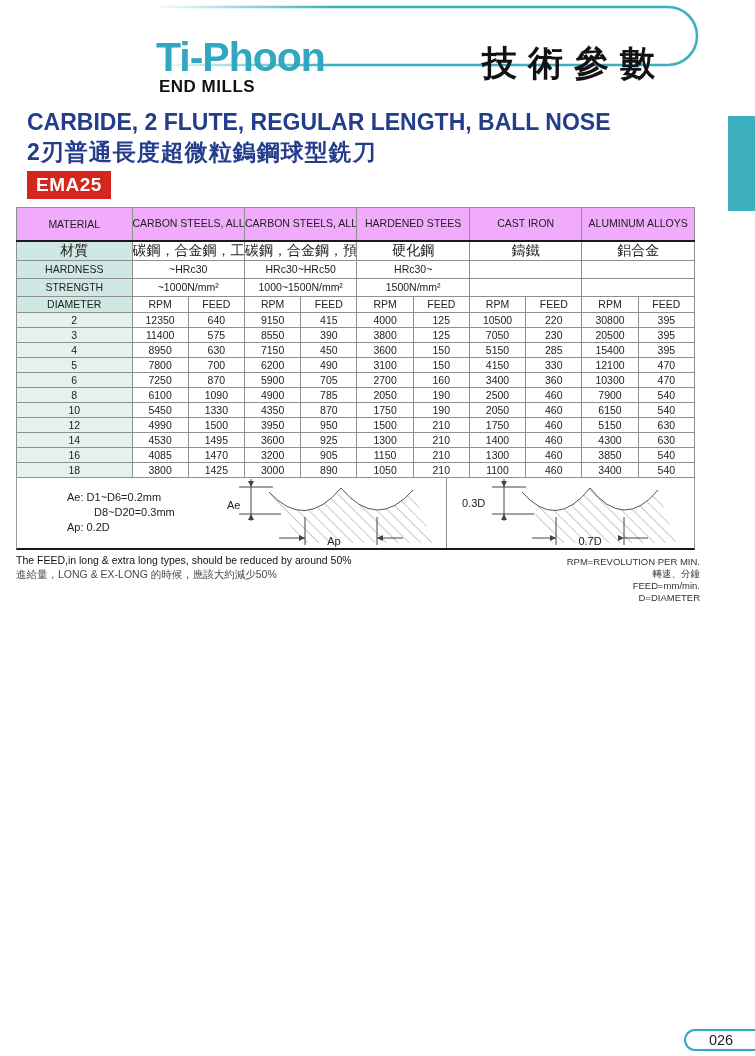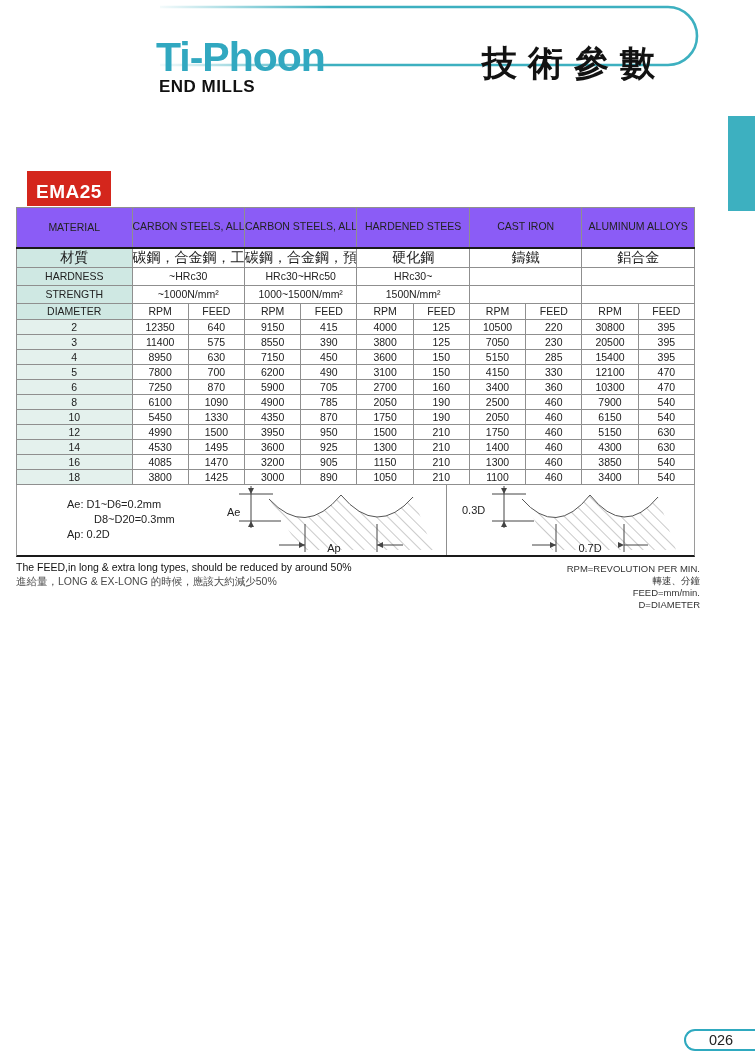--- a/index.html
+++ b/index.html
@@ -14,29 +14,29 @@
   .brand-sub { position:absolute; left:159px; top:77px; font-size:17px; font-weight:800;
     letter-spacing:.5px; color:#111; }
   .header-cn { position:absolute; left:482px; top:40px; font-size:35px; font-weight:800;
     letter-spacing:11px; color:#121212; white-space:nowrap; }
 
   .title-en { position:absolute; left:27px; top:109px; font-size:23px; font-weight:800;
     color:#243c8c; white-space:nowrap; }
   .title-cn { position:absolute; left:27px; top:137px; font-size:23px; font-weight:800;
     letter-spacing:1px; color:#243c8c; white-space:nowrap; }
   .badge { position:absolute; left:27px; top:171px; background:#d4261c; color:#fff;
-    font-size:19px; font-weight:800; padding:10px 9px 3px; letter-spacing:.5px; }
+    font-size:19px; font-weight:800; padding:3px 9px 3px; letter-spacing:.5px; }
   .side-tab { position:absolute; right:0; top:116px; width:27px; height:95px; background:#3db0c0; }
 
   
   .content { position:absolute; left:16px; top:207px; width:679px; }
   table.spec { border-collapse:collapse; table-layout:fixed; width:679px; }
   table.spec td { border:1px solid #8f8f8f; text-align:center; vertical-align:middle;
     font-size:10.5px; color:#222; padding:0; overflow:hidden; white-space:nowrap; }
-  tr.group-row td { height:40px; border-bottom:2px solid #1a1a1a; background:#8b5cf6; }
+  tr.group-row td { height:33px; border-bottom:2px solid #1a1a1a; background:#f0abfc; }
   td.ghead { font-size:9.5px; line-height:1.12; white-space:pre-line; }
   td.lbl { background:#cfe8e3; font-size:10.5px; }
   tr.cn-row td { height:19px; font-size:14px; }
   tr.hs-row td { height:18px; }
   tr.dia-row td { height:16px; }
   tr.data-row td { height:15px; font-size:10.5px; }
   td.diam { background:#e4f1ed; }
 
   
   .diagram-band { position:relative; width:679px; height:72px;
@@ -76,20 +76,22 @@
         <stop offset="1" stop-color="#3db0c0" stop-opacity="1"></stop>
       </linearGradient>
     </defs>
     <path d="M160,7 H668 A29,29 0 0 1 668,65 H160" fill="none" stroke="url(#fadeTeal)" stroke-width="2.6"></path>
   </svg>
 
   <div class="brand">Ti-Phoon</div>
   <div class="brand-sub">END MILLS</div>
   <div class="header-cn">技術參數</div>
 
+  <div class="title-en">CARBIDE, 2 FLUTE, REGULAR LENGTH, BALL NOSE</div>
+  <div class="title-cn">2刃普通長度超微粒鎢鋼球型銑刀</div>
   <div class="badge">EMA25</div>
   <div class="side-tab"></div>
 
   <div class="content">
     <table class="spec">
       <colgroup>
           <col style="width: 115px;">
           <col style="width: 56px;">
           <col style="width: 56px;">
           <col style="width: 56px;">

